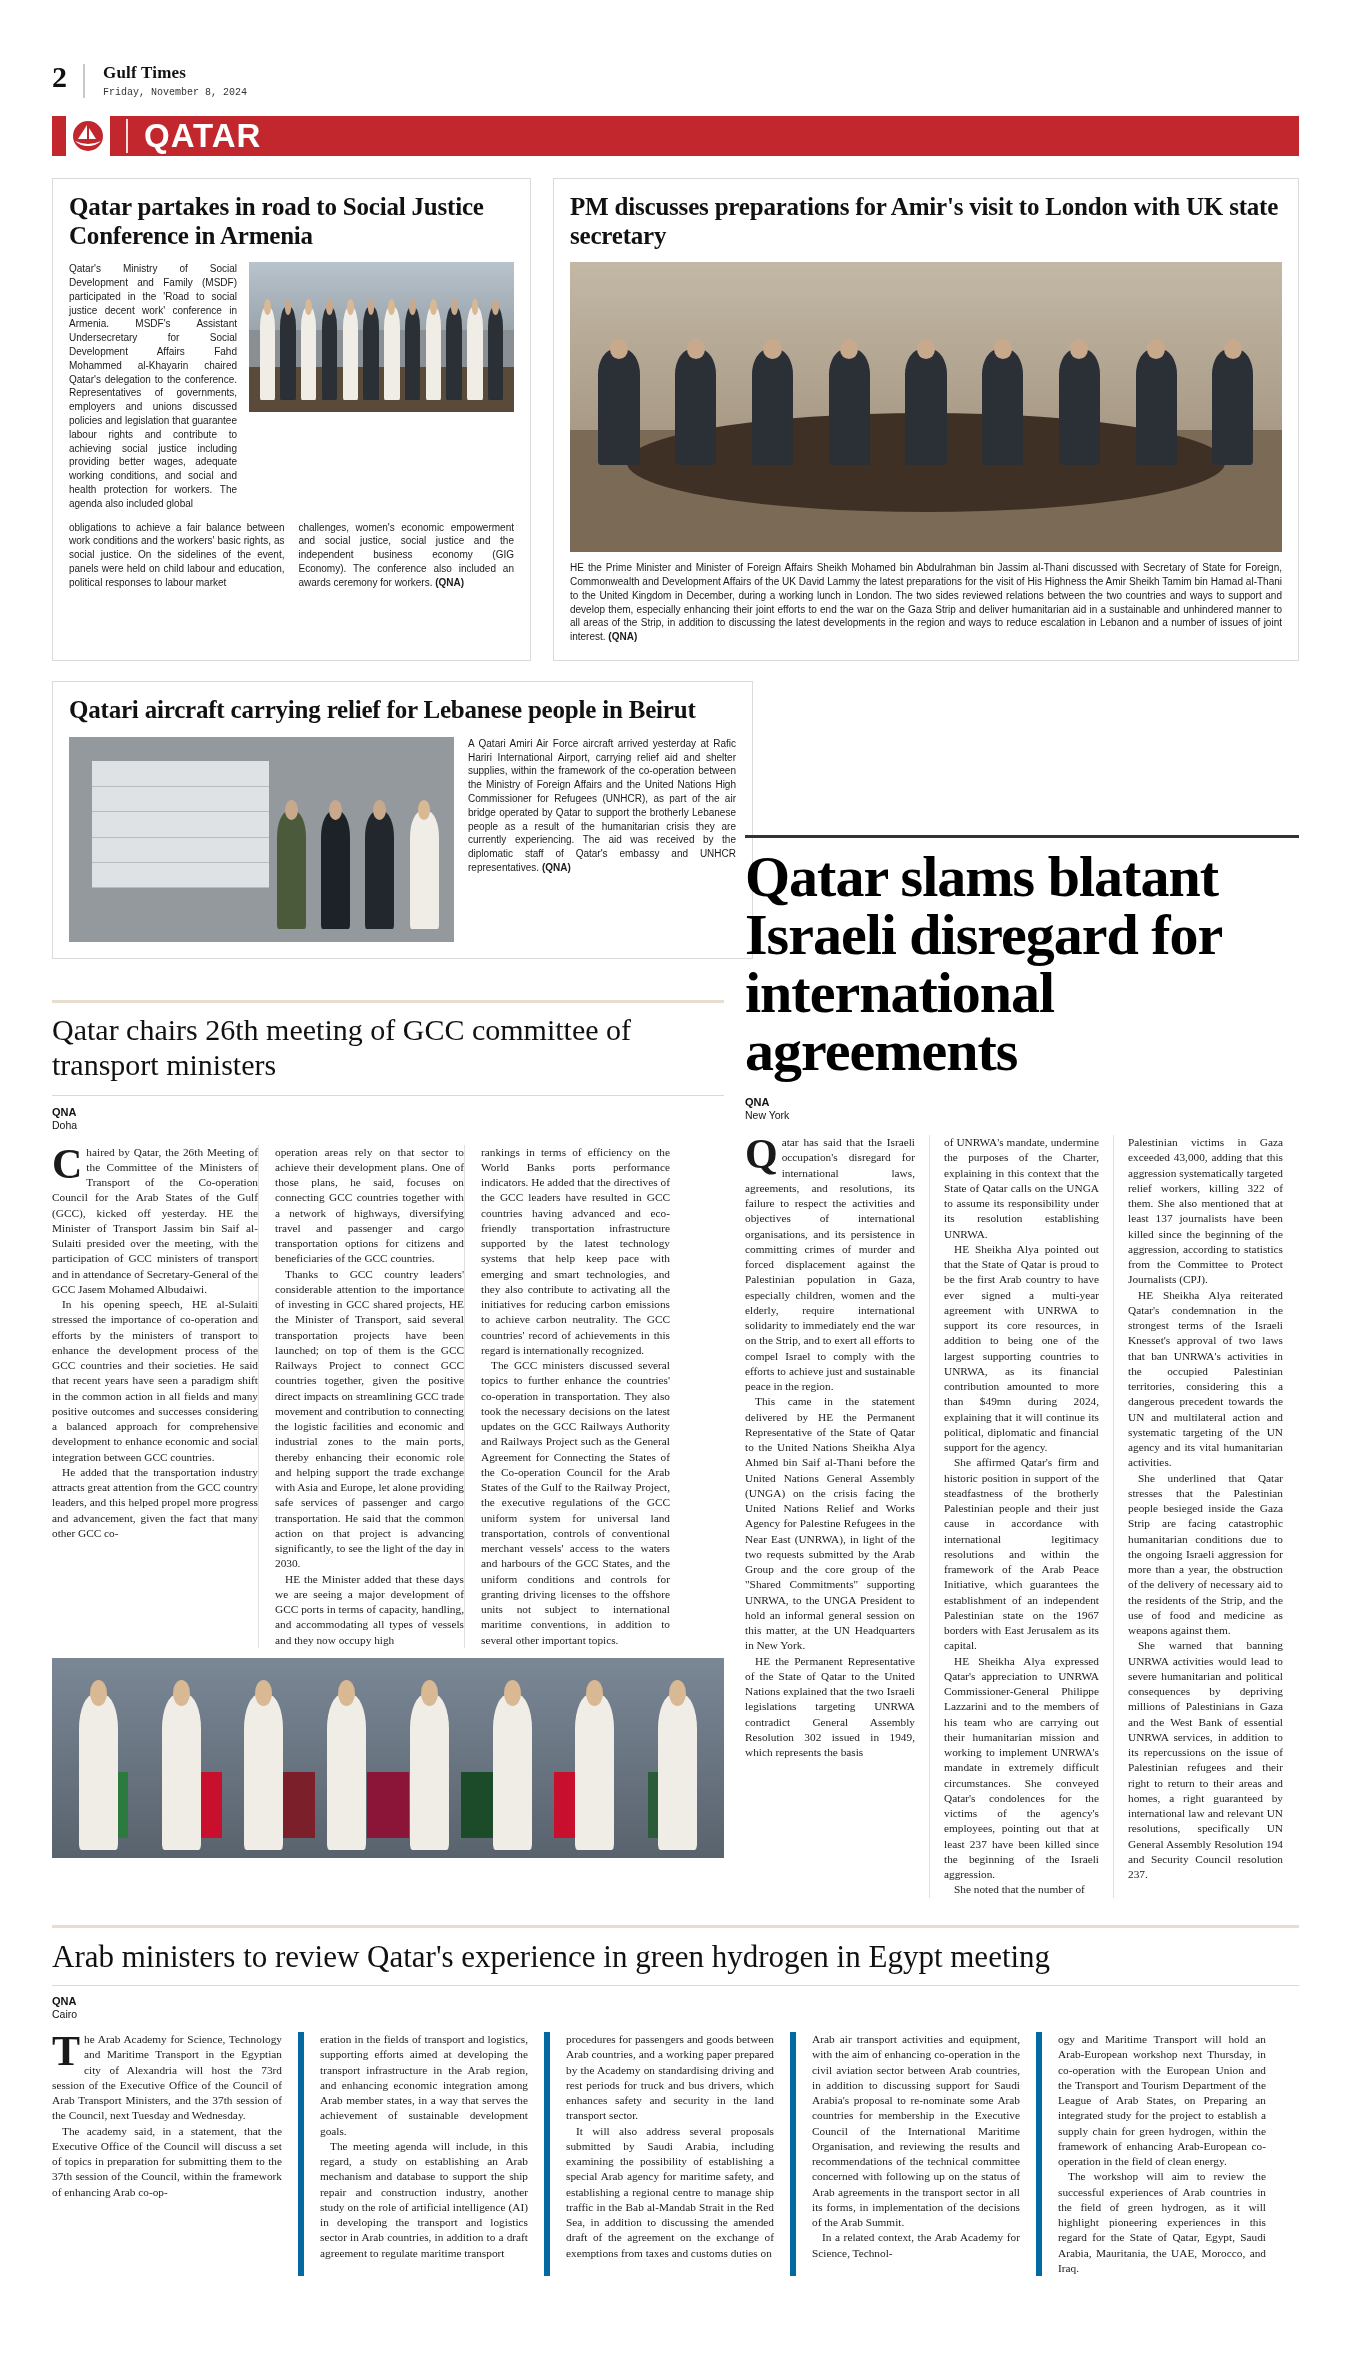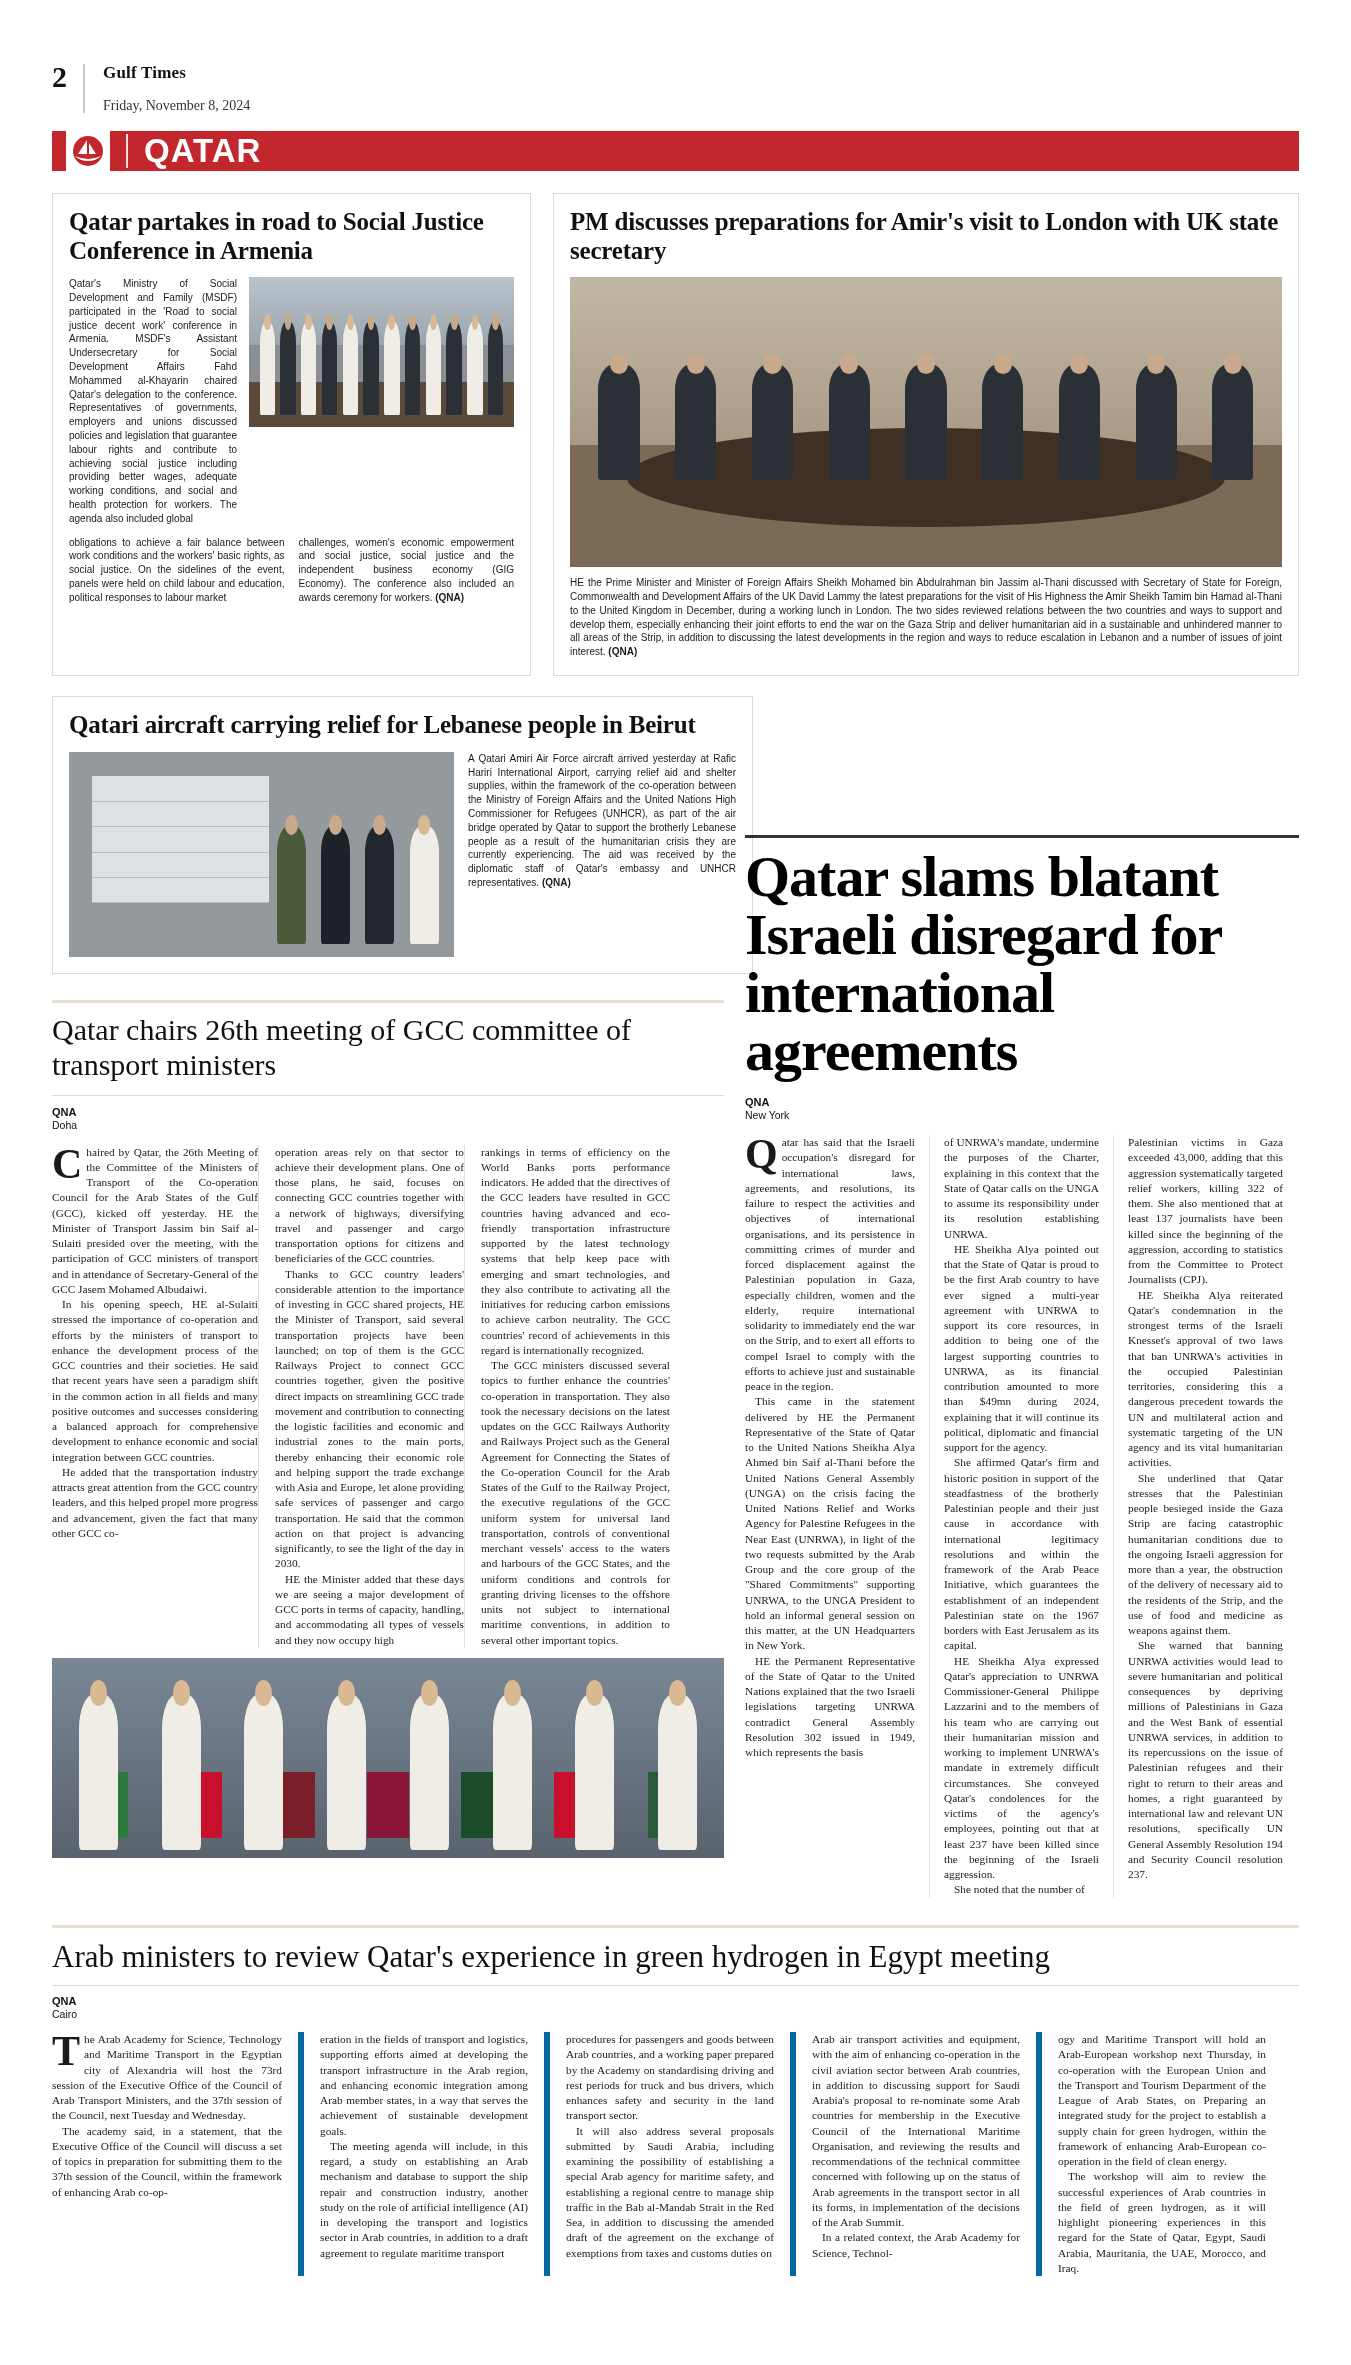--- a/index.html
+++ b/index.html
@@ -12,21 +12,21 @@
     position:relative;
   }
   .page { position:relative; width:1351px; height:2365px; padding:0 52px; }
 
   
   .masthead { display:flex; align-items:flex-start; gap:14px; padding-top:62px; }
   .pagenum { font-family:"Liberation Serif", serif; font-size:30px; font-weight:700; line-height:1; }
   .mast-rule { width:2px; background:#c9c9c9; align-self:stretch; margin:2px 4px 2px 2px; }
   .mast-txt { line-height:1.25; }
   .mast-title { font-family:"Liberation Serif", serif; font-size:17px; font-weight:700; letter-spacing:.2px; }
-  .mast-date { font-family:Liberation Serif, serif; font-size:14px; color:#333; margin-top:14px; }
+  .mast-date { font-family:Liberation Mono, monospace; font-size:10px; color:#333; margin-top:4px; }
 
   
   .banner {
     margin-top:16px; height:40px; background:#c1272d; display:flex; align-items:center; gap:16px;
     padding-left:14px;
   }
   .banner-logo { width:44px; height:44px; background:#ffffff; border-radius:3px; display:flex; align-items:center; justify-content:center; }
   .banner-sep { width:2px; height:34px; background:#ffffff; opacity:.85; }
   .banner-title { color:#fff; font-family:"Liberation Sans", sans-serif; font-size:33px; font-weight:700; letter-spacing:1px; }
 

